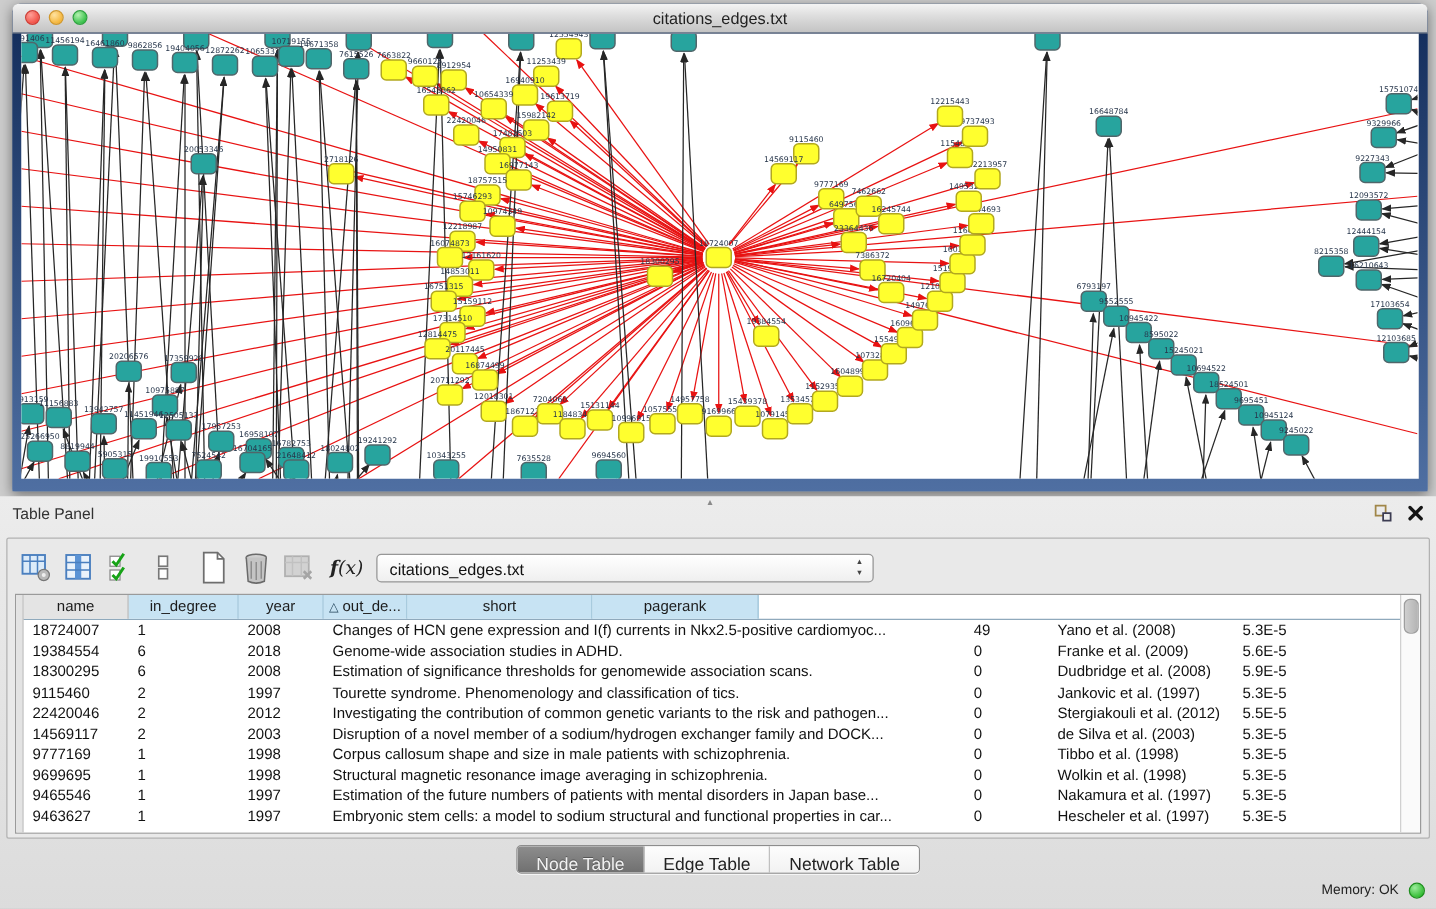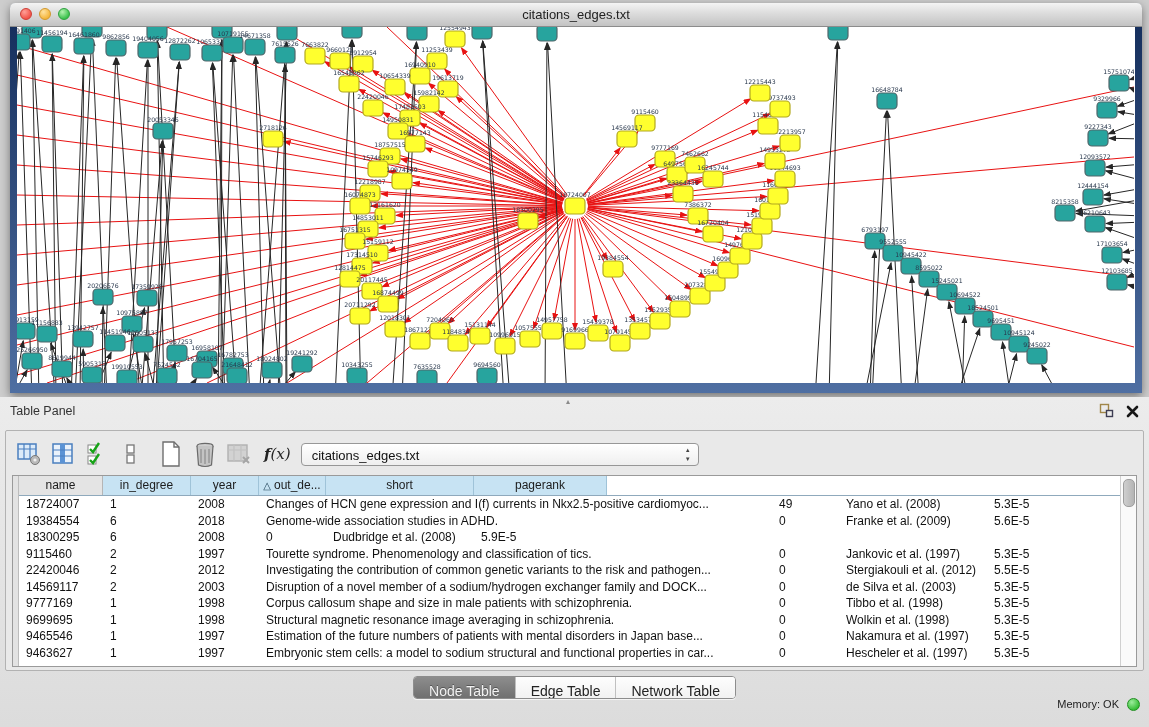--- a/index.html
+++ b/index.html
@@ -46,21 +46,21 @@
   .td{box-sizing:border-box;font-size:12px;color:#111;line-height:16.5px;white-space:nowrap;overflow:hidden;padding-left:7px}
   .vscroll{width:15px;flex:none;background:#fafafa;border-left:1px solid #d0d0d0;position:relative}
   .vthumb{position:absolute;left:2px;top:3px;width:10px;height:26px;border-radius:5px;background:linear-gradient(90deg,#cfcfcf,#b4b4b4);border:1px solid #9e9e9e}
 
   .tabs-row{position:absolute;left:0;bottom:28px;width:100%;display:flex;justify-content:center}
   .segmented{display:flex;height:21px;border:1px solid #8d8d8d;border-radius:4px;overflow:hidden;background:#fdfdfd;box-shadow:0 1px 0 rgba(255,255,255,.7)}
   .tab{padding:4px 15px;font-size:14px;line-height:21px;color:#222;border-right:1px solid #c0c0c0;background:linear-gradient(#fdfdfd,#f2f2f2)}
   .tab:last-child{border-right:none}
   .tab.selected{background:linear-gradient(#8d8d8d,#707070);color:#f2f2f2;text-shadow:0 -1px 0 #555}
 
-  .statusbar{position:absolute;left:0;bottom:12px;width:100%;height:24px}
+  .statusbar{position:absolute;left:0;bottom:4px;width:100%;height:24px}
   .memory{position:absolute;right:30px;bottom:5px;font-size:11px;color:#222}
   .memory-dot{position:absolute;right:9px;bottom:4px;width:13px;height:13px;border-radius:50%;background:radial-gradient(circle at 35% 30%,#9cec9c,#31bb31 75%);border:1px solid #1f8f1f;box-sizing:border-box}
 </style>
 </head>
 <body>
 
 <div class="graph-window">
   <div class="titlebar">
     <div class="lights">
       <div class="light red"></div>
@@ -644,20 +644,21 @@
                 <div class="td" style="width: 68px;">2018</div>
                 <div class="td" style="width: 498px; flex: 1 1 0%;">Genome-wide association studies in ADHD.</div>
                 <div class="td" style="width: 67px;">0</div>
                 <div class="td" style="width: 148px;">Franke et al. (2009)</div>
                 <div class="td" style="width: 133px;">5.6E-5</div>
               </div>
               <div class="tr">
                 <div class="td" style="width: 84px;">18300295</div>
                 <div class="td" style="width: 88px;">6</div>
                 <div class="td" style="width: 68px;">2008</div>
+                <div class="td" style="width: 498px; flex: 1 1 0%;">Estimation of significance thresholds for genomewide association scans.</div>
                 <div class="td" style="width: 67px;">0</div>
                 <div class="td" style="width: 148px;">Dudbridge et al. (2008)</div>
                 <div class="td" style="width: 133px;">5.9E-5</div>
               </div>
               <div class="tr">
                 <div class="td" style="width: 84px;">9115460</div>
                 <div class="td" style="width: 88px;">2</div>
                 <div class="td" style="width: 68px;">1997</div>
                 <div class="td" style="width: 498px; flex: 1 1 0%;">Tourette syndrome. Phenomenology and classification of tics.</div>
                 <div class="td" style="width: 67px;">0</div>

